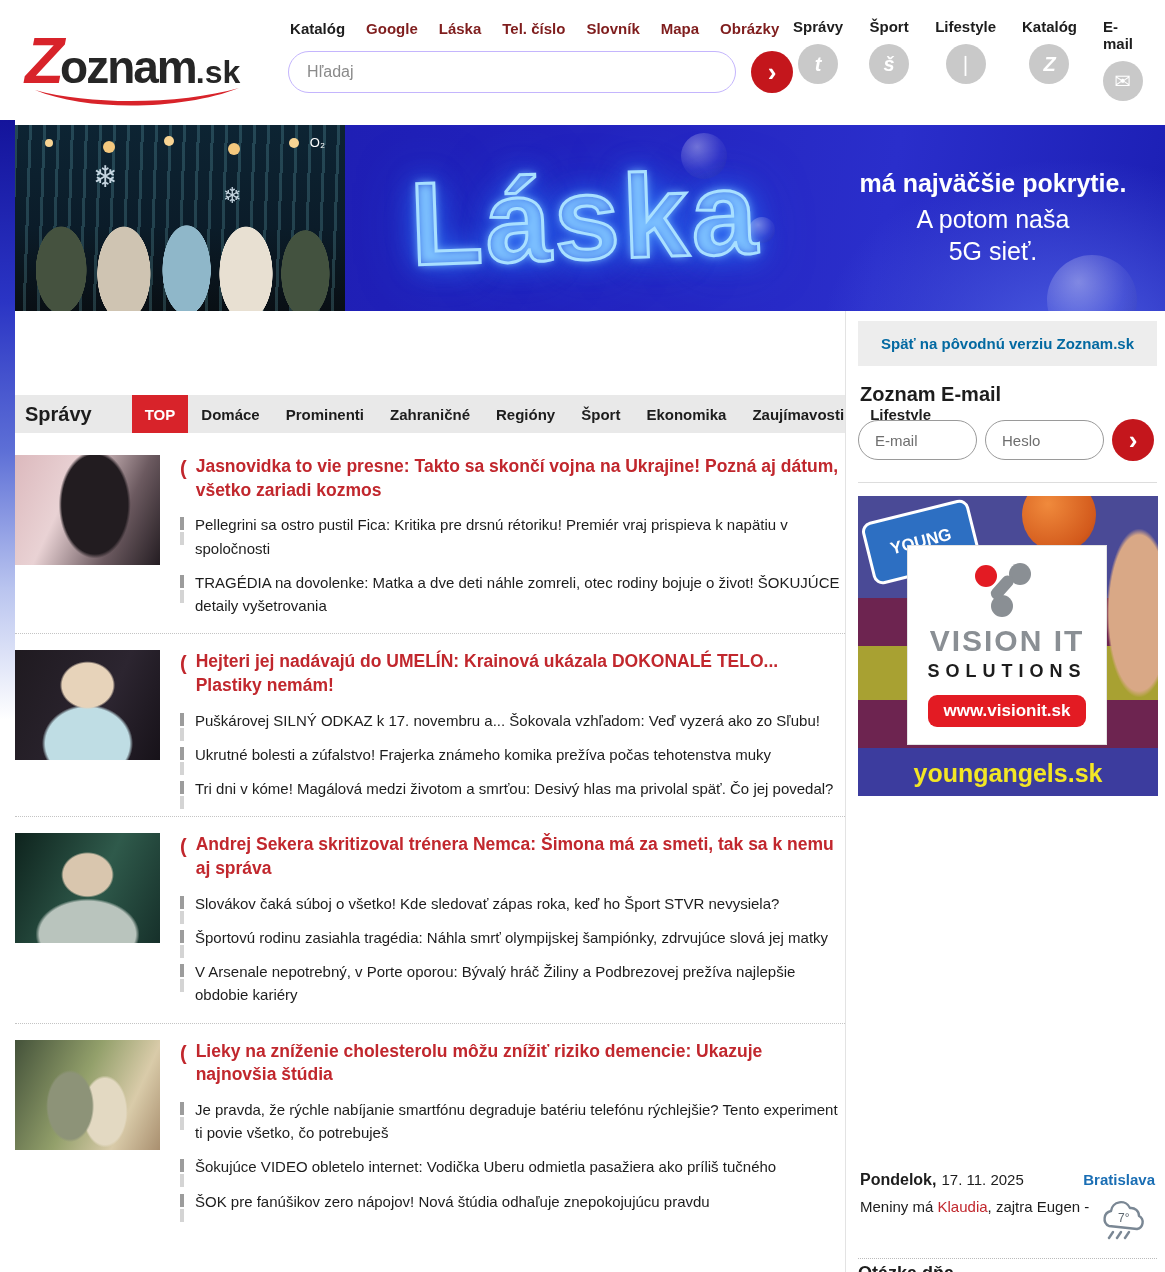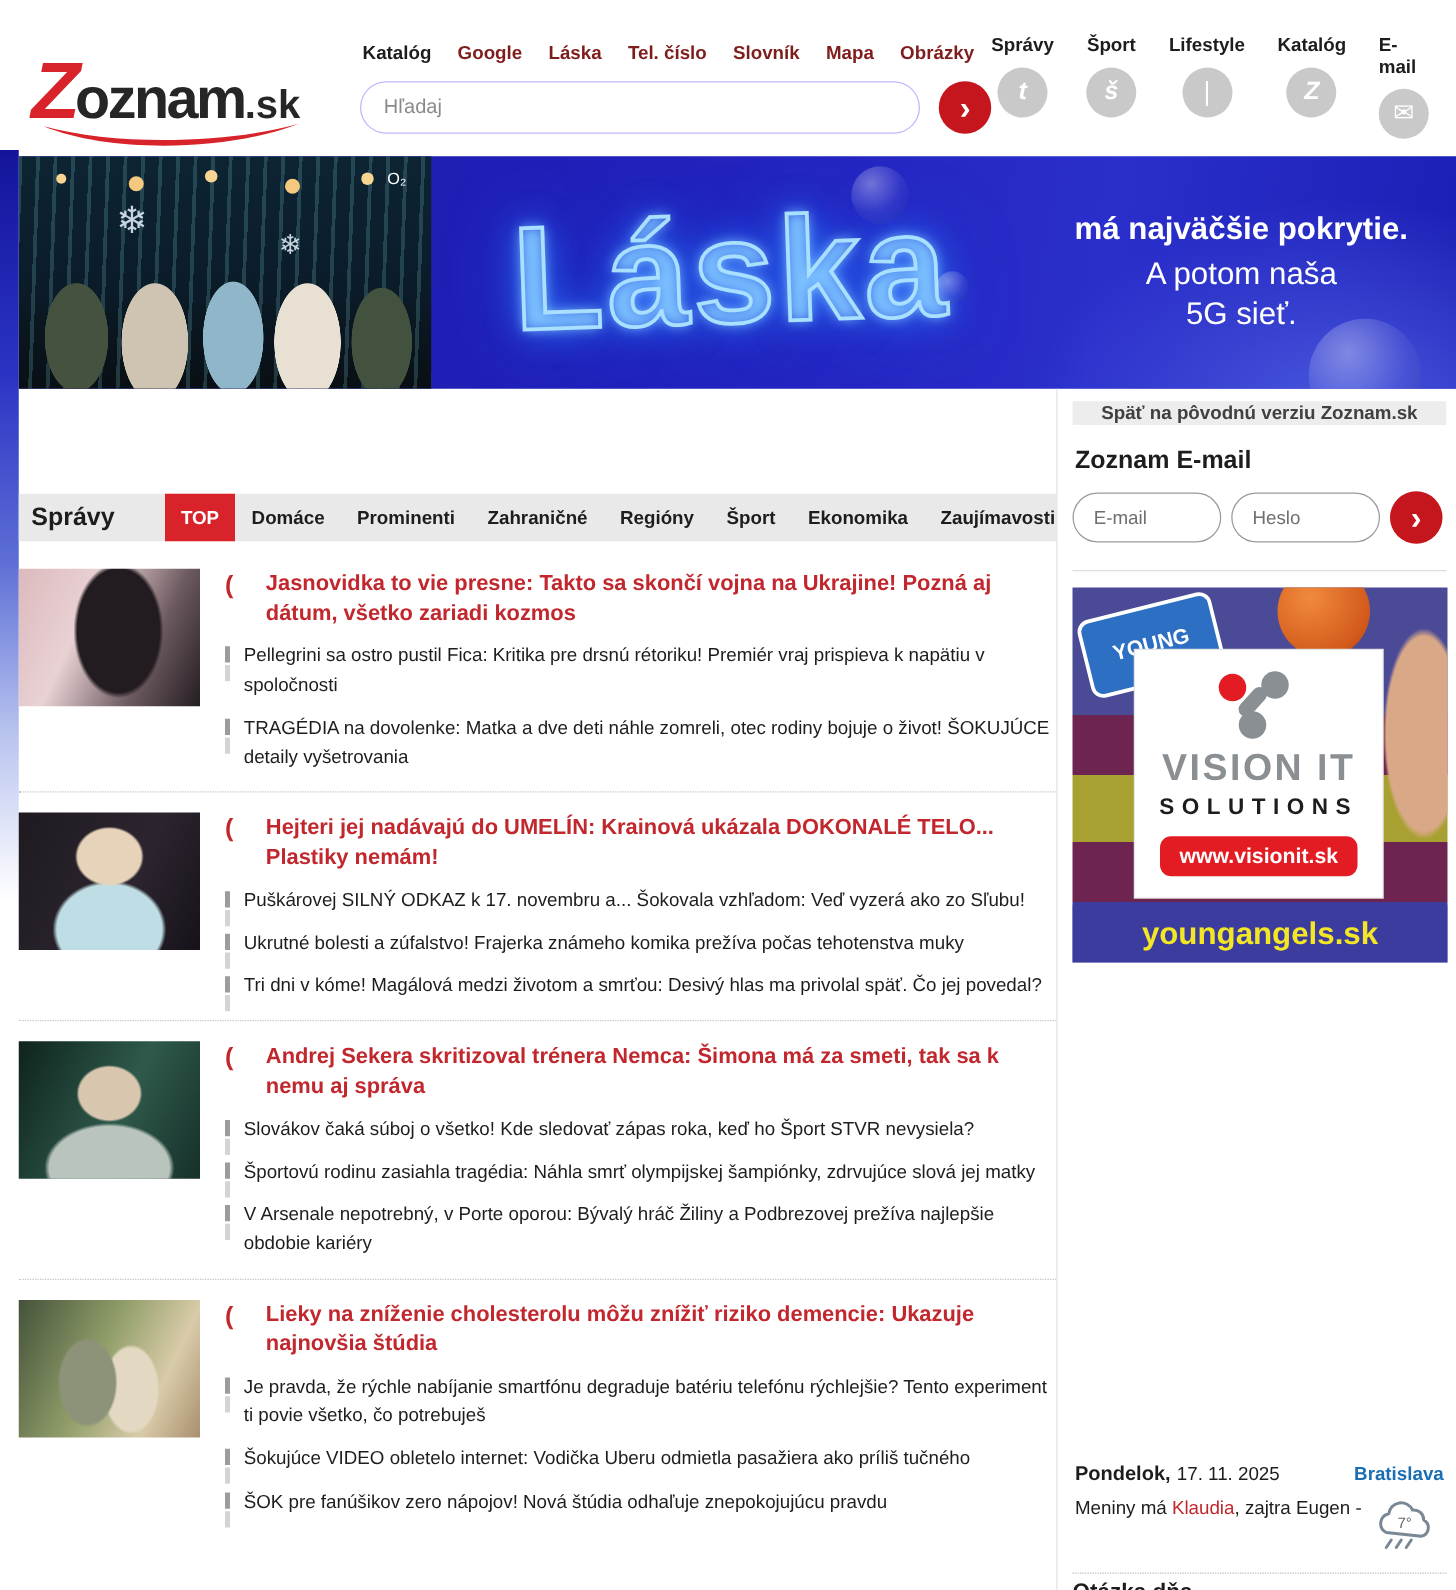--- a/index.html
+++ b/index.html
@@ -5,21 +5,21 @@
   * { margin:0; padding:0; box-sizing:border-box; }
   html,body { width:1165px; height:1272px; overflow:hidden; background:#fff;
     font-family:"Liberation Sans","DejaVu Sans",sans-serif; }
   .page { position:relative; width:1165px; height:1272px; background:#fff; }
 
   
   .skin-left { position:absolute; left:0; top:120px; width:15px; height:600px;
     background:linear-gradient(#14149b,#2a34c4 30%,#5d6fd6 55%,#b9c4ef 78%,#fff); }
 
   
-  .topbar { position:relative; height:120px; display:flex; align-items:center; padding:18px 10px 0 25px; }
+  .topbar { position:relative; height:120px; display:flex; align-items:flex-start; padding:18px 10px 0 25px; }
   .logo { position:relative; width:255px; margin-top:6px; white-space:nowrap; cursor:pointer; }
   .logo-z { color:#d8232a; font-size:64px; font-weight:800; font-style:italic; letter-spacing:-4px; }
   .logo-word { color:#262626; font-size:46px; font-weight:800; letter-spacing:-2px; }
   .logo-sk { color:#262626; font-size:32px; font-weight:700; }
   .logo svg { position:absolute; left:8px; top:62px; }
 
   .search-area { width:505px; margin-left:28px; display:flex; flex-direction:column; }
   .quick-links { display:flex; gap:21px; font-size:15px; font-weight:700; margin:2px 0 14px 2px; }
   .quick-links a { text-decoration:none; color:#7f1d1d; cursor:pointer; }
   .quick-links a.active { color:#1d1d1d; }
@@ -90,33 +90,33 @@
   .t1 { background:radial-gradient(46px 40px at 50% 32%, #e7d3ba 0 55%, transparent 60%),
         radial-gradient(70px 60px at 50% 85%, #bfdde4 0 60%, transparent 65%),
         linear-gradient(115deg,#1f1a20 0%,#2c2530 60%,#171219 100%); }
   .t2 { background:radial-gradient(44px 38px at 50% 38%, #d9c6ae 0 55%, transparent 60%),
         radial-gradient(80px 55px at 50% 92%, #b9c4bd 0 60%, transparent 65%),
         linear-gradient(115deg,#0e231d 0%,#2f5a4b 55%,#16302a 100%); }
   .t3 { background:radial-gradient(40px 60px at 38% 60%, #8d9378 0 55%, transparent 60%),
         radial-gradient(38px 60px at 62% 65%, #e3d9c2 0 55%, transparent 60%),
         linear-gradient(115deg,#44523a 0%,#93a06b 45%,#d9cba9 75%,#a98f6f 100%); }
   .art-body { flex:1; min-width:0; }
-  .headline { display:flex; gap:26px; color:#c1272d; font-size:17.5px; font-weight:700;
+  .headline { display:flex; gap:9px; color:#c1272d; font-size:17.5px; font-weight:700;
     line-height:1.35; cursor:pointer; }
   .mark::before { content:"("; font-size:20px; font-weight:800; color:#c1272d; }
   .item { display:flex; gap:11px; margin-top:11px; font-size:15px; color:#1d1d1d;
     line-height:1.55; cursor:pointer; }
   .ibar { flex:none; width:4px; height:13px; margin-top:4px; background:#9c9c9c;
     box-shadow:0 15px 0 #d4d4d4; }
 
   
   .sidebar { width:320px; border-left:1px solid #e3e3e3; padding:10px 8px 0 12px;
     display:flex; flex-direction:column; }
-  .back-link { display:block; background:#ededed; color:#404040; font-size:15px; font-weight:700;
-    text-align:center; padding:1px 0; text-decoration:none; cursor:pointer; }
+  .back-link { display:block; background:#ededed; color:#0369a1; font-size:15px; font-weight:700;
+    text-align:center; padding:14px 0; text-decoration:none; cursor:pointer; }
   .email-title { font-size:20px; font-weight:700; color:#1d1d1d; margin:17px 0 13px 2px; }
   .email-row { display:flex; align-items:center; gap:8px; }
   .pill-input { width:119px; height:40px; border:1px solid #9a9a9a; border-radius:20px;
     padding:0 16px; font-size:15px; color:#444; outline:none; }
   .pill-input::placeholder { color:#6e6e6e; }
   .login-btn { background:#c4161c; }
   .side-divider { border:none; border-top:1px solid #ddd; margin:21px 0 13px; }
 
   .ad-box { position:relative; width:300px; height:300px; overflow:hidden; cursor:pointer;
     background:linear-gradient(#4a4a96 0 34%, #6d2450 34% 50%, #a8a132 50% 68%, #6d2450 68% 84%, #3c3c9e 84% 100%); }

